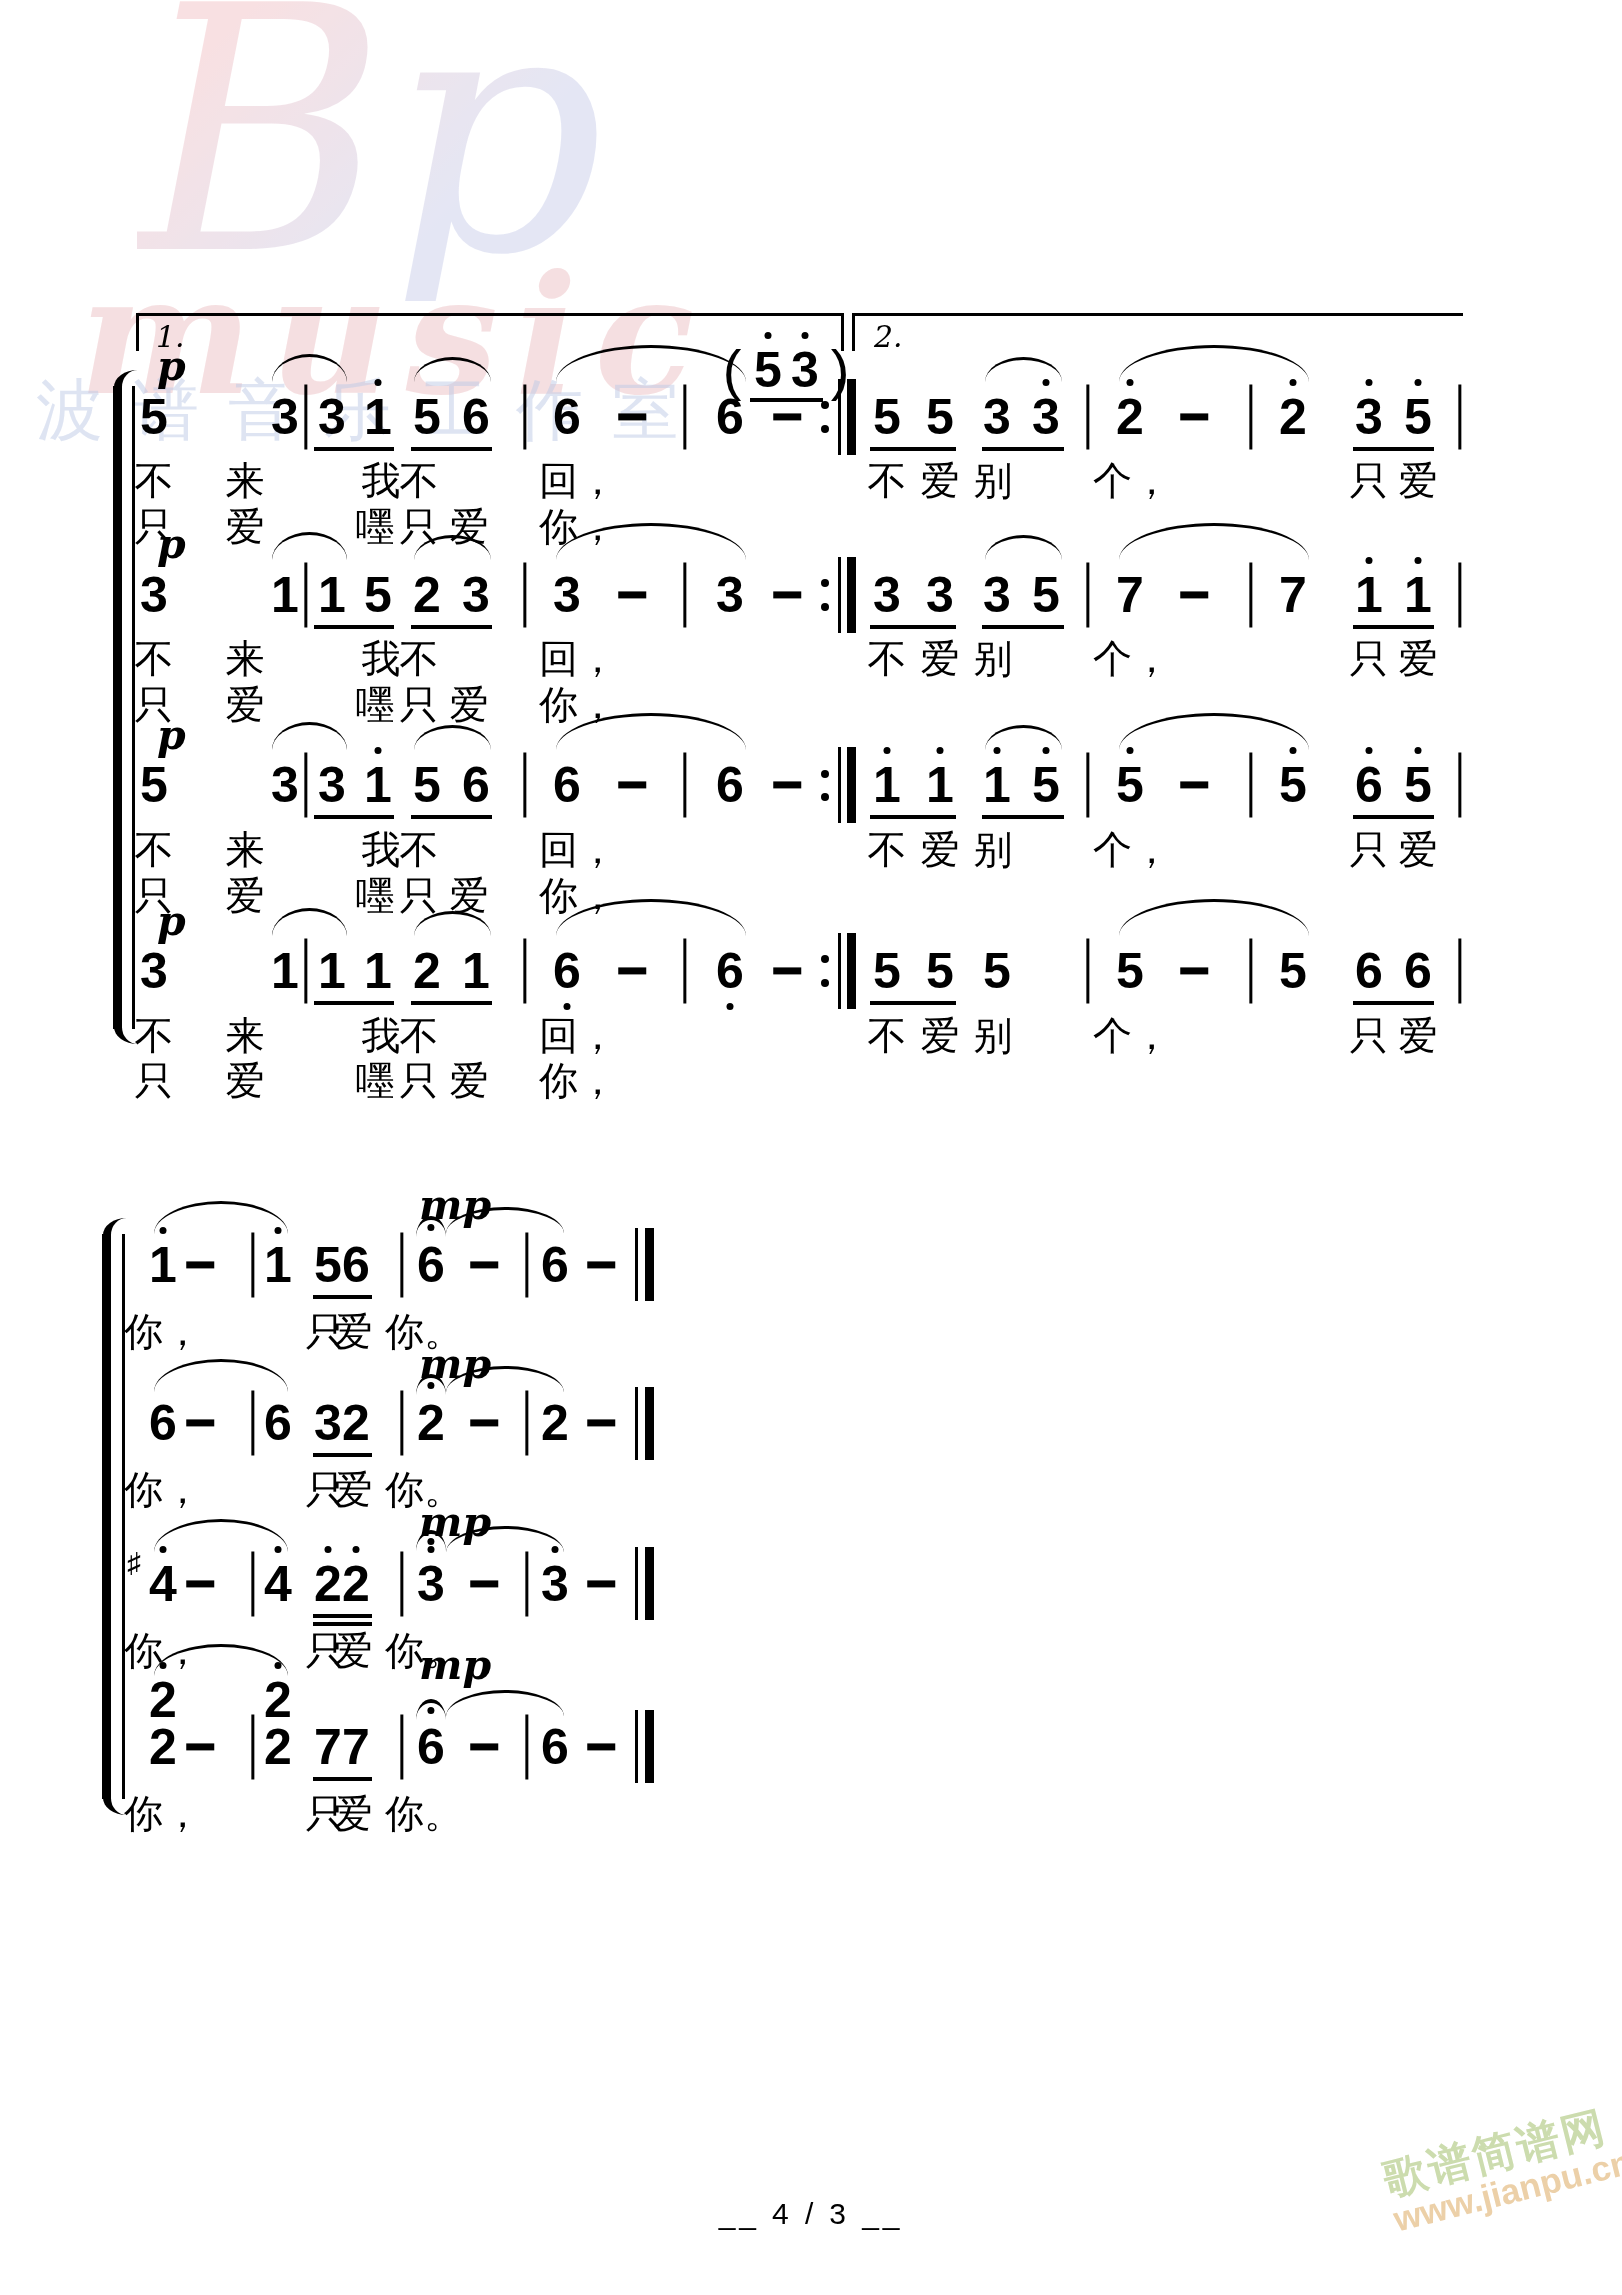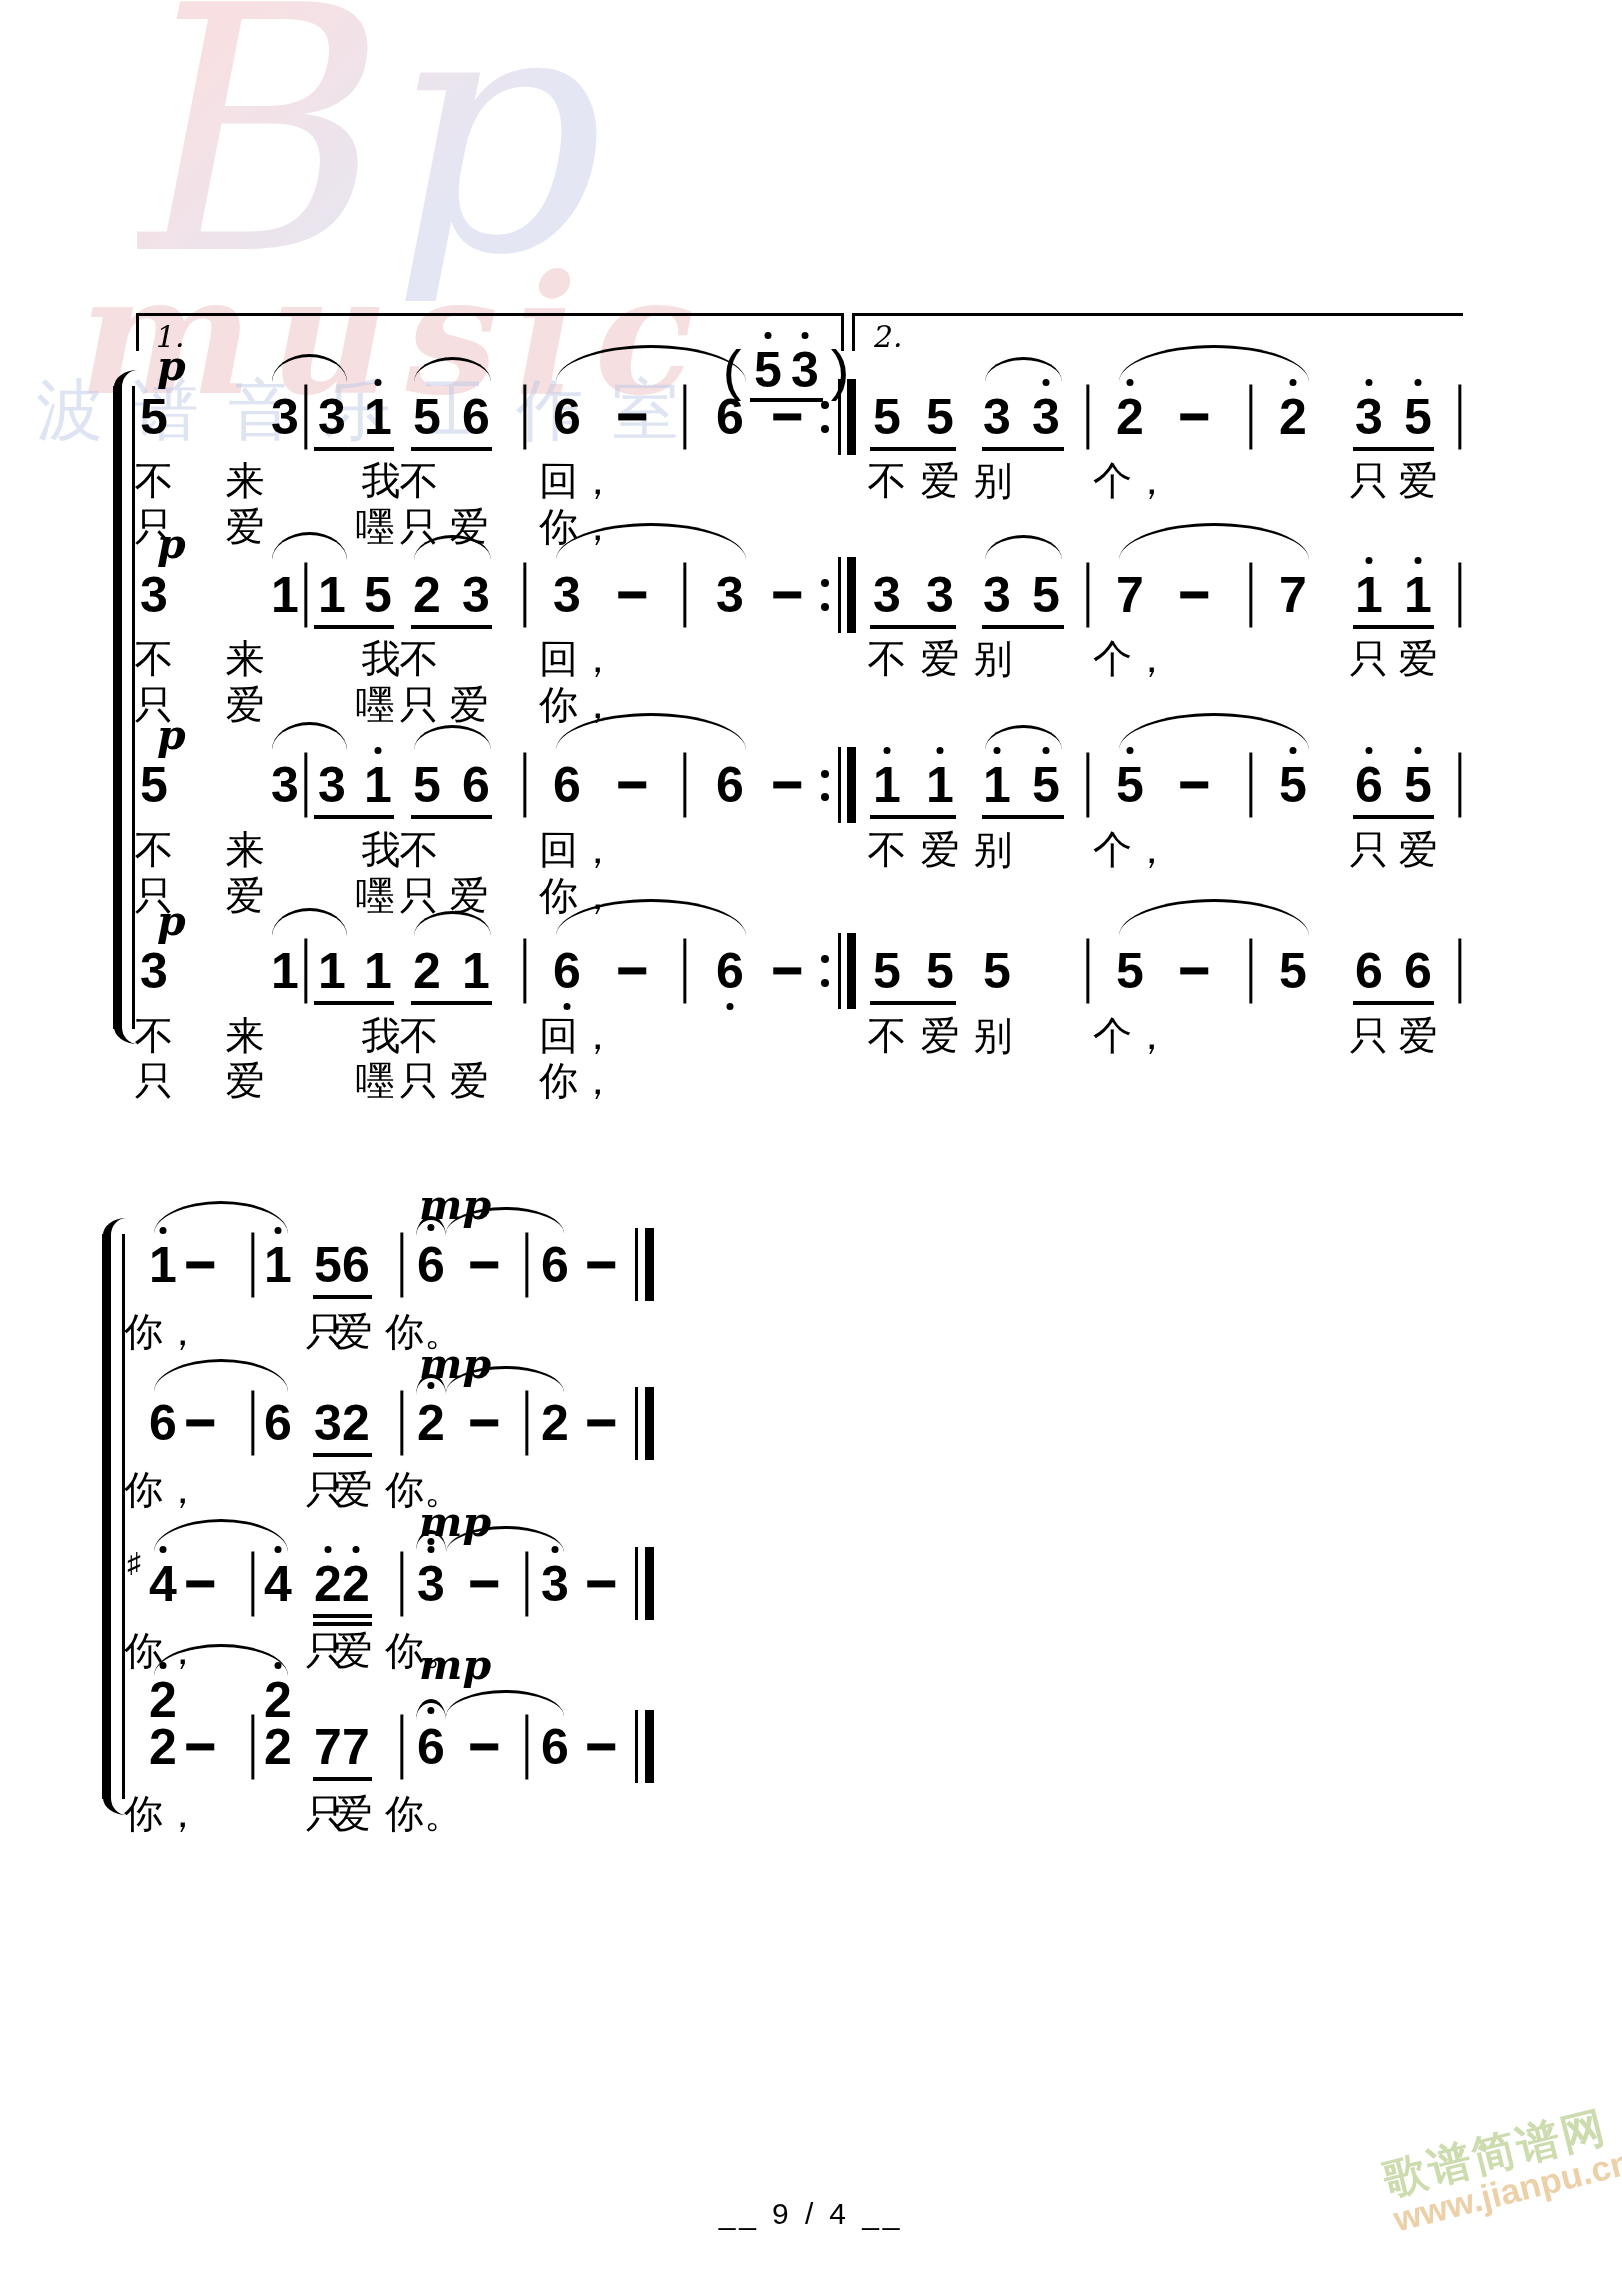--- a/index.html
+++ b/index.html
@@ -413,21 +413,21 @@
       <div class="slur" style="left: 446px; width: 118px; height: 23.6px; top: 1690px;"></div>
       <div class="uline" style="left: 313px; width: 59px; top: 1777px;"></div>
       <div class="lyric" style="left: 163px; top: 1794px;">你，</div>
       <div class="lyric" style="left: 325px; top: 1794px;">只</div>
       <div class="lyric" style="left: 353px; top: 1794px;">爱</div>
       <div class="lyric" style="left: 424px; top: 1794px;">你。</div>
     </div>
 
   <div id="page-num">
     <span>__</span>
-    <span>9 / 4</span>
+    <span>4 / 3</span>
     <span>__</span>
   </div>
 
   <div id="wm-site">
     <div class="l1">歌谱简谱网</div>
     <div class="l2">www.jianpu.cn</div>
   </div>
 
 </div>
 

